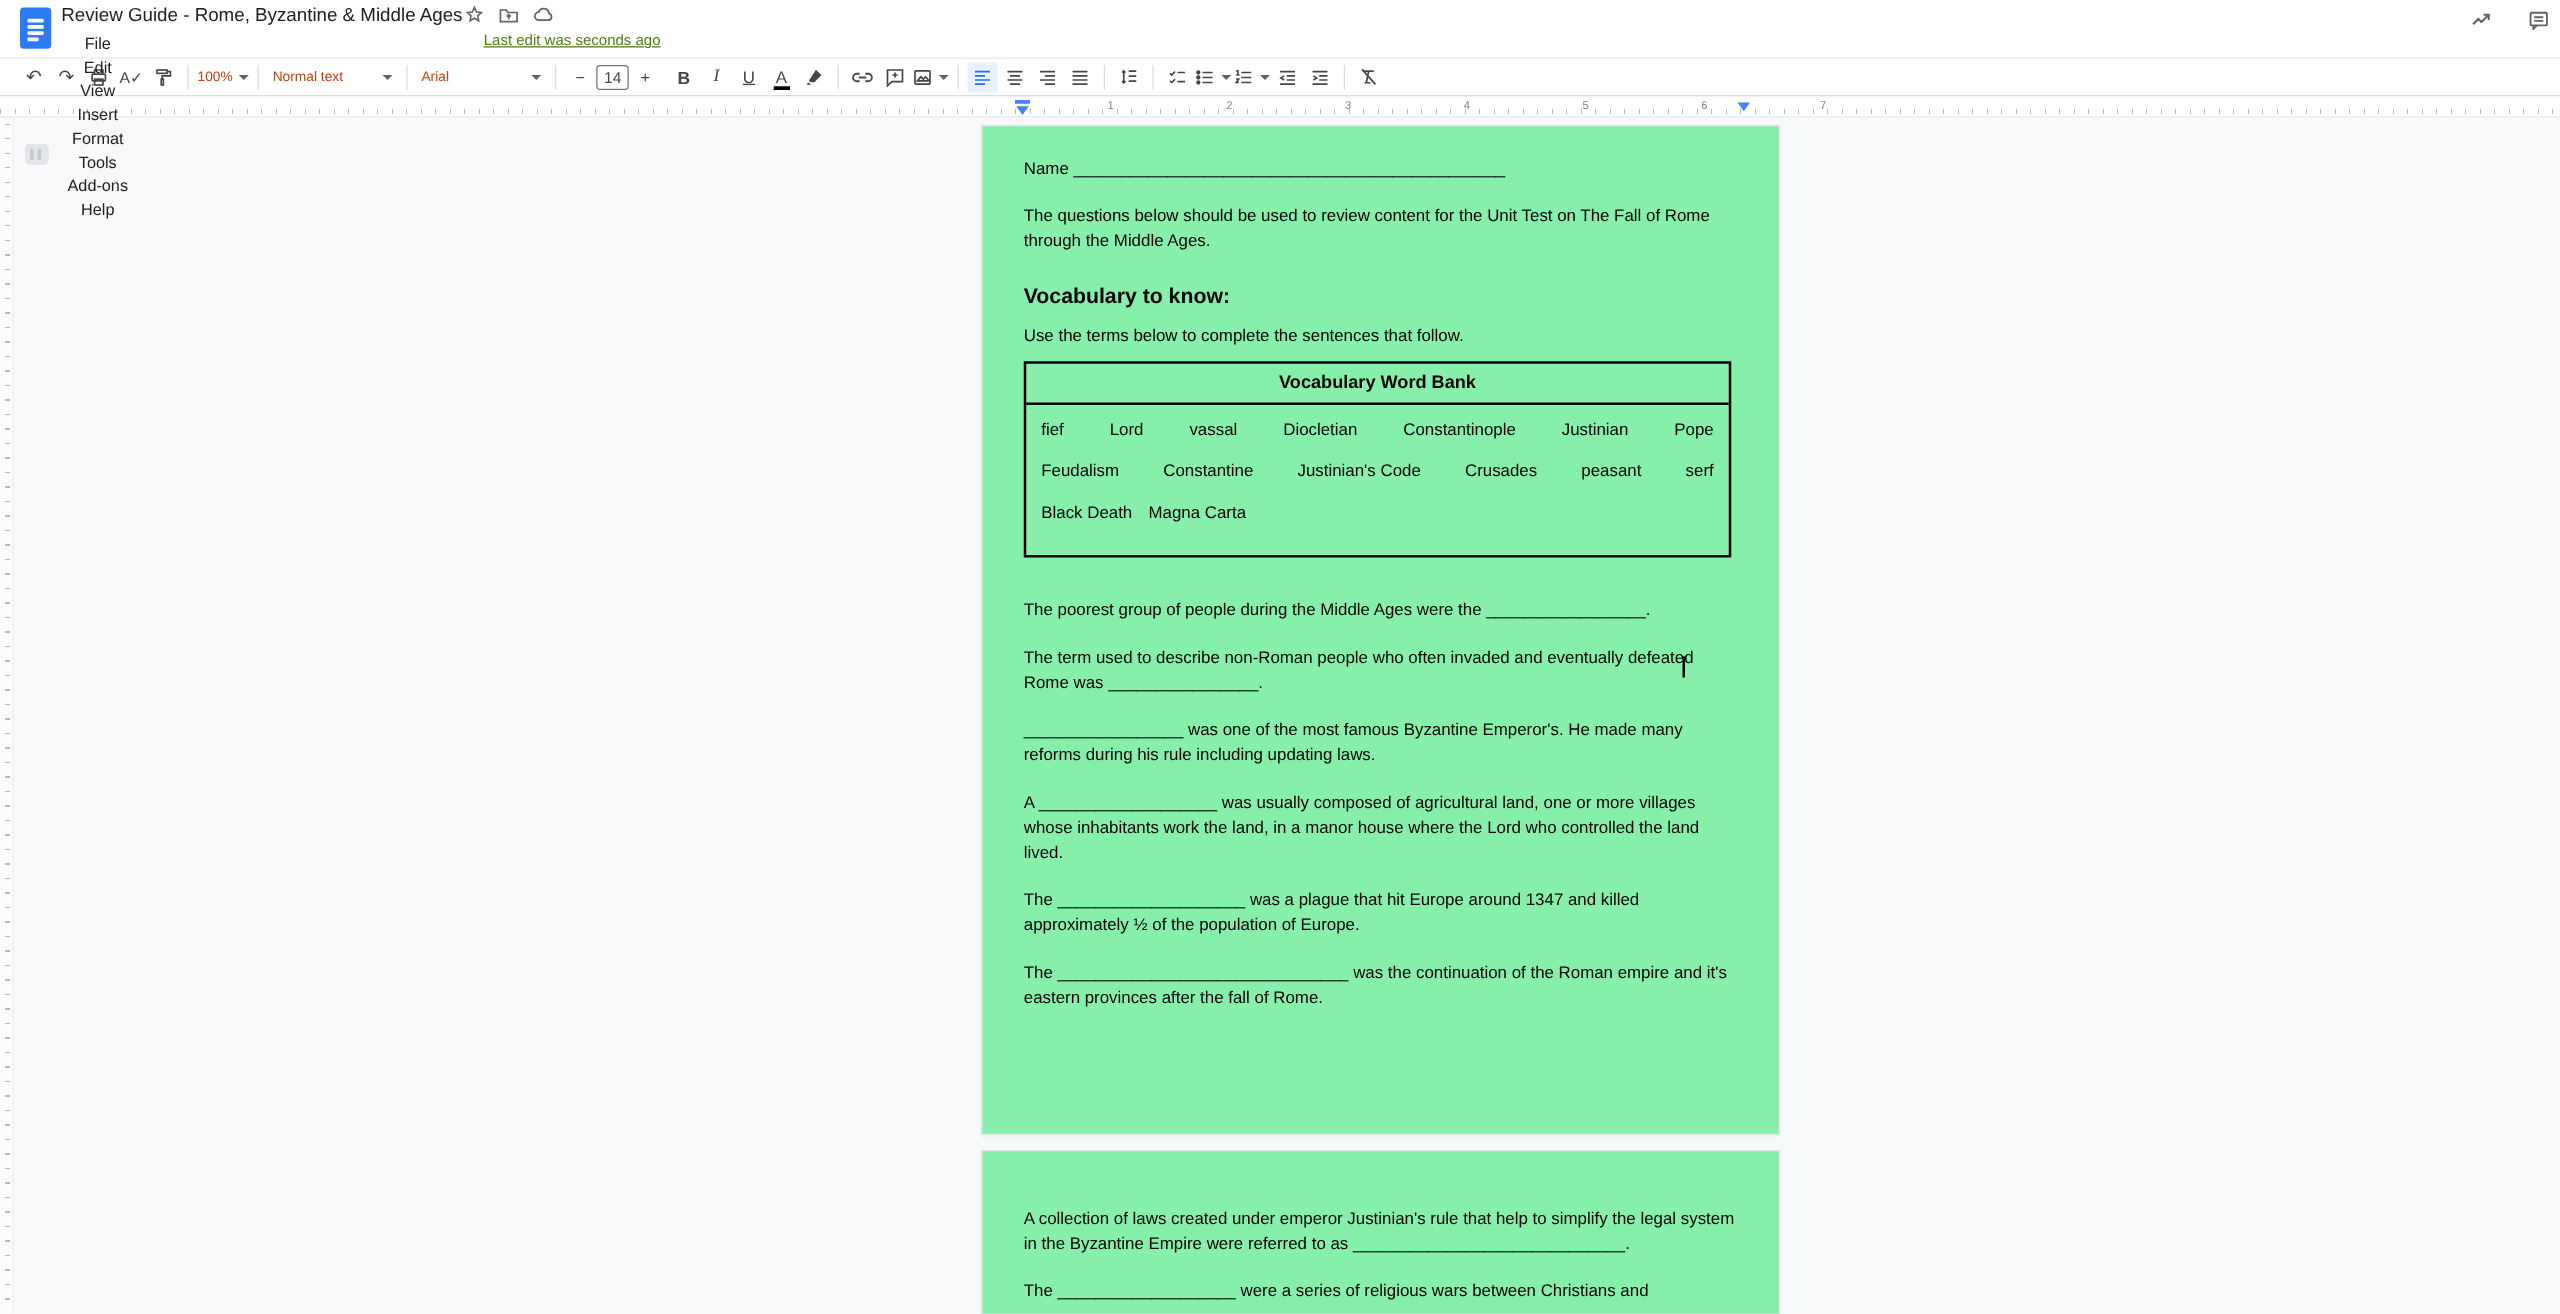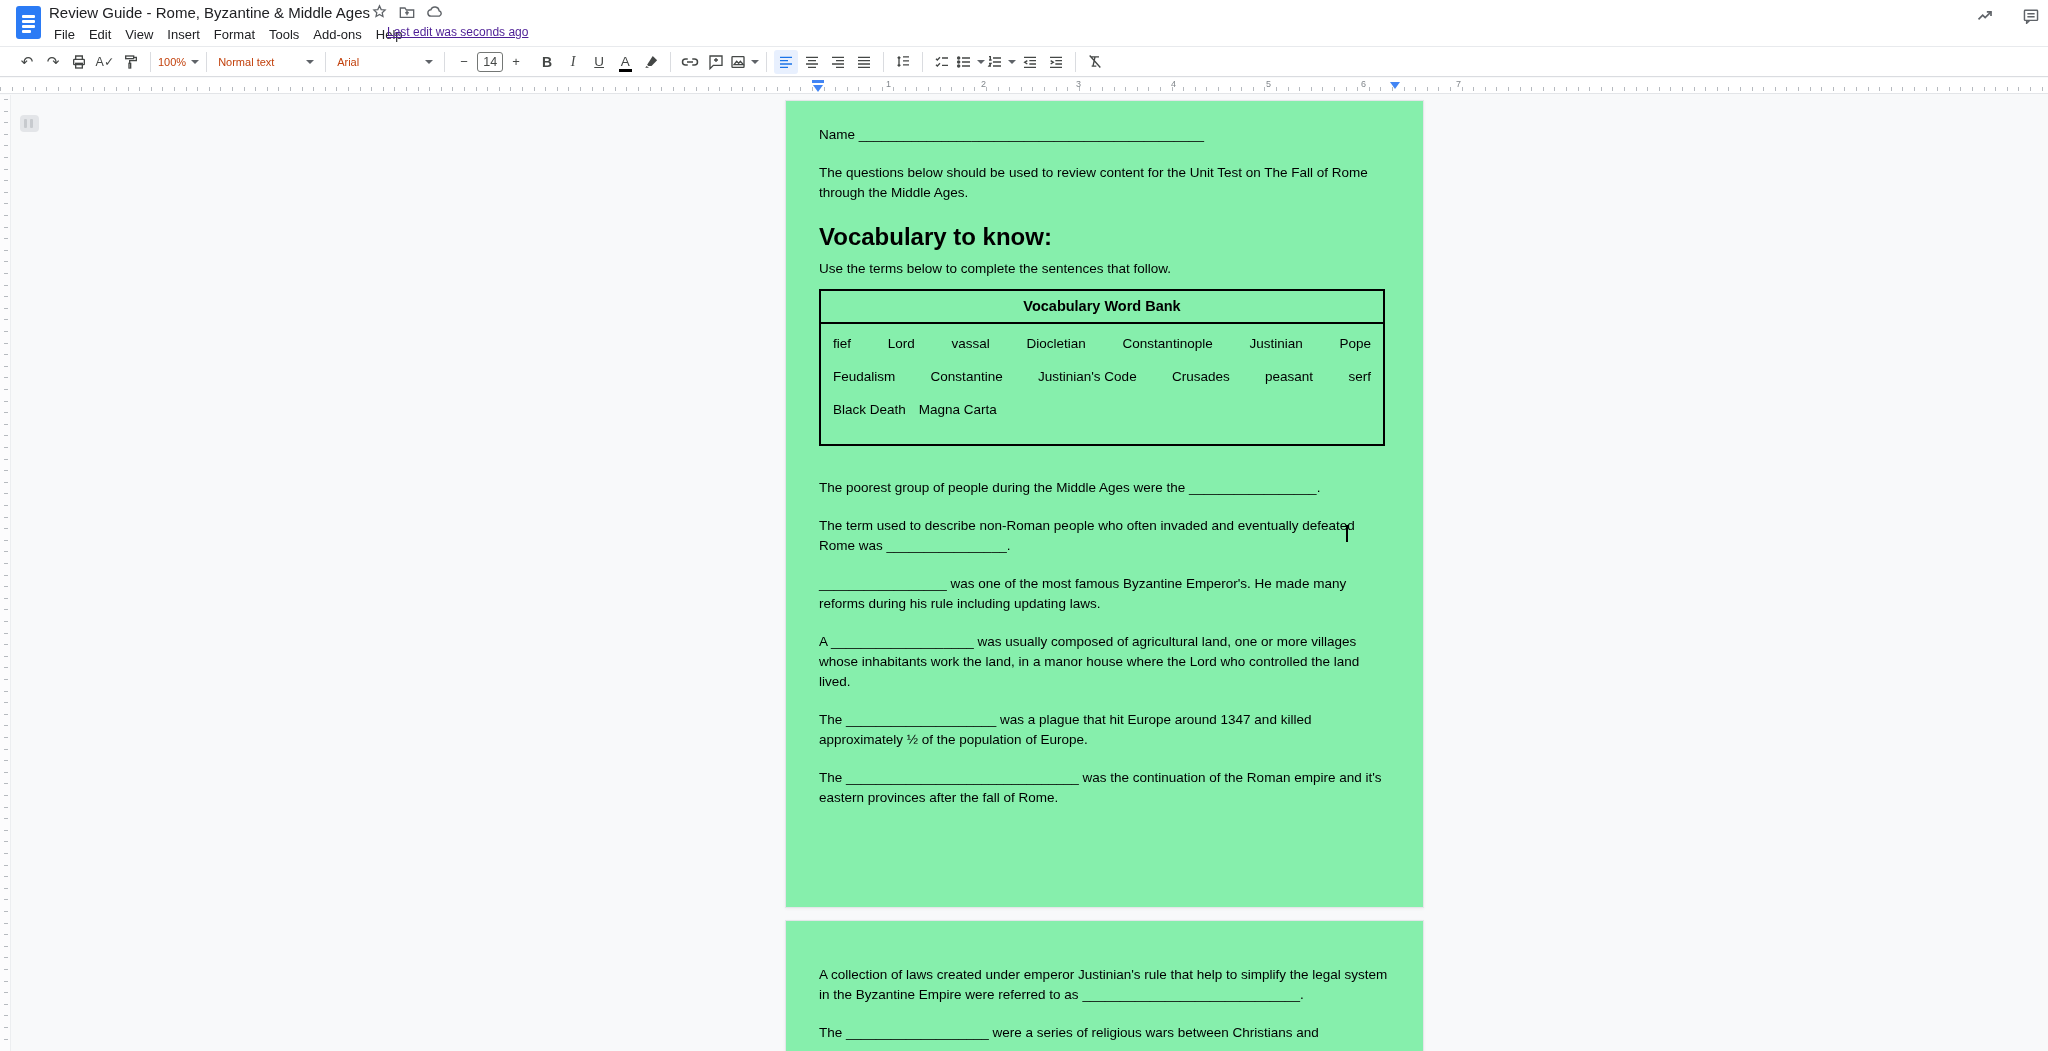--- a/index.html
+++ b/index.html
@@ -7,23 +7,23 @@
   body { font-family:"Liberation Sans","DejaVu Sans",sans-serif; background:#f8f9fa; position:relative; color:#202124; }
 
   
   .chrome { position:absolute; top:0; left:0; width:2048px; background:#fff; z-index:5; }
   .headbar { height:46px; position:relative; }
   .docs-logo { position:absolute; left:16px; top:6px; width:25px; height:33px; background:#2b7bf5; border-radius:3px; }
   .docs-logo i { position:absolute; left:6px; right:6px; height:2.5px; background:#fff; border-radius:1px; }
   .docs-logo i:nth-child(1){top:9px} .docs-logo i:nth-child(2){top:14px} .docs-logo i:nth-child(3){top:19px} .docs-logo i:nth-child(4){top:24px; right:10px}
   .doc-title { position:absolute; left:49px; top:4px; font-size:15px; font-weight:500; color:#202124; }
   .title-icons { position:absolute; left:372px; top:4px; display:flex; gap:12px; align-items:center; color:#5f6368; }
-  .menu-row { position:absolute; left:47px; top:25px; display:flex; align-items:center; }
+  .menu-row { position:absolute; left:47px; top:25px; display:flex; align-items:center;flex-direction:column; }
   .menu-row [data-name="menu-item"] { font-size:13px; color:#202124; padding:2px 7px; border-radius:3px; cursor:default; }
-  .last-edit { font-size:12px; color:#4c1d95; text-decoration:underline; margin-left:18px; white-space:nowrap; }
+  .last-edit { font-size:12px; color:#4d7c0f; text-decoration:underline; margin-left:18px; white-space:nowrap; }
   .corner-icons { position:absolute; right:8px; top:8px; display:flex; gap:26px; color:#5f6368; }
 
   
   .toolbar { height:31px; border-top:1px solid #e8eaed; border-bottom:1px solid #dadce0; display:flex; align-items:center; padding-left:14px; color:#444746; }
   .tb { display:flex; align-items:center; justify-content:center; height:24px; min-width:24px; border-radius:3px; margin:0 1px; font-size:13px; }
   .tb.active { background:#e8f0fe; color:#1a73e8; }
   .sep { width:1px; height:20px; background:#dadce0; margin:0 6px; }
   .caret-dn { width:0; height:0; border-left:4px solid transparent; border-right:4px solid transparent; border-top:4.5px solid #5f6368; margin-left:5px; }
   .tb-label { font-size:11px; color:#c2410c; }
   .glyph { font-size:15px; line-height:1; }
@@ -56,21 +56,21 @@
   .outline-toggle i { position:absolute; top:4px; bottom:4px; width:3px; background:#c7cace; border-radius:1px; }
   .outline-toggle i:nth-child(1){left:4px} .outline-toggle i:nth-child(2){left:10px}
 
   .page { position:absolute; left:785px; width:639px; background:#86efac; border:1px solid #e4e6e9; box-shadow:0 1px 3px rgba(0,0,0,.05); }
   .page-1 { top:5px; height:808px; }
   .page-2 { top:825px; height:900px; }
   .page-inner { padding:24px 31px 0 33px; font-size:13.5px; line-height:20px; color:#000; }
   .page-2 .page-inner { padding-top:44px; }
   .para { margin-bottom:18px; }
   .q { margin-bottom:18px; }
-  h1.vocab-h { font-size:24px; line-height:32px; font-weight:bold; margin:2px 0 6px 0; letter-spacing:0; }
+  h1.vocab-h { font-size:17px; line-height:32px; font-weight:bold; margin:2px 0 6px 0; letter-spacing:0; }
   .sub { margin-bottom:10px; }
 
   .word-bank { width:566px; border:2px solid #000; margin-bottom:32px; }
   .wb-title { text-align:center; font-weight:bold; font-size:14.5px; padding:5px 0 6px; border-bottom:2px solid #000; }
   .wb-body { padding:10px 12px 24px; }
   .wb-row { margin-bottom:13px; }
   .wb-row.flex { display:flex; justify-content:space-between; }
   .wb-row.last { margin-bottom:0; }
   .wb-row.row3 span:nth-child(1){margin-right:20px;} .wb-row.row3 span:nth-child(2){margin-right:33px;}
   .wb-row.row3 span:nth-child(3){margin-right:21px;} .wb-row.row3 span:nth-child(4){margin-right:17px;}

